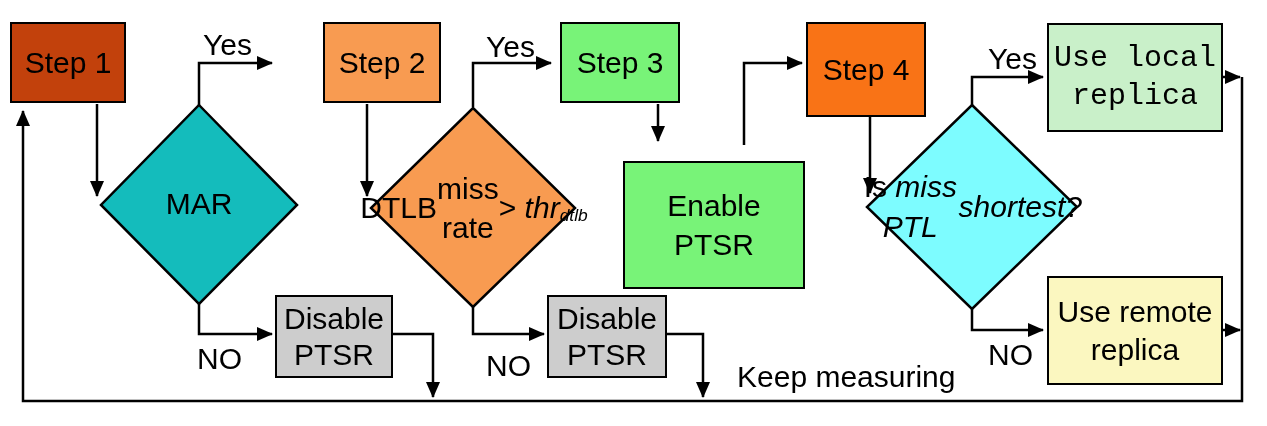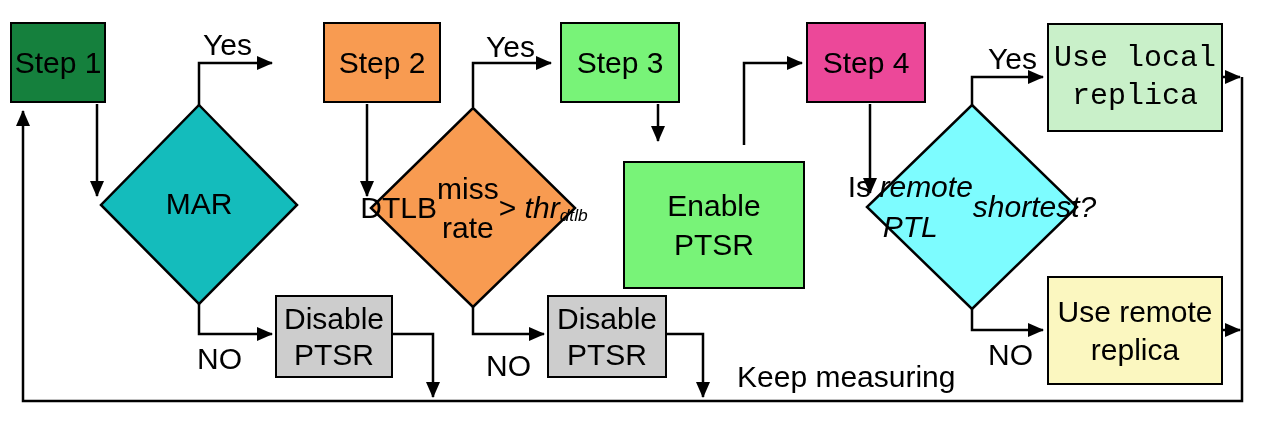--- a/index.html
+++ b/index.html
@@ -94,33 +94,33 @@
 
     <path d="M 1223,77 H 1240" fill="none" stroke="#000" stroke-width="2.5" marker-end="url(#arrow)"></path>
 
     <path d="M 1223,330 H 1240" fill="none" stroke="#000" stroke-width="2.5" marker-end="url(#arrow)"></path>
 
     <polygon points="199,105 297,205 199,304 101,205" stroke="#000" stroke-width="2.5" fill="#14bcbc"></polygon>
     <polygon points="473,108 575,208 473,307 371,208" stroke="#000" stroke-width="2.5" fill="#f89b51"></polygon>
     <polygon points="972,105 1077,207 972,309 867,207" stroke="#000" stroke-width="2.5" fill="#7dfcff"></polygon>
   </svg>
 
-  <div class="node" style="left: 10px; top: 22px; width: 96px; height: 81px; background-color: #15803d;">
+  <div class="node" style="left: 10px; top: 22px; width: 116px; height: 81px; background-color: #c2410c;">
     <div>Step 1</div>
   </div>
 
   <div class="node" style="left: 275px; top: 22px; width: 118px; height: 81px; background-color: rgb(248, 155, 81); margin-left: 48px;">
     <div>Step 2</div>
   </div>
 
   <div class="node" style="left: 554px; top: 22px; width: 120px; height: 81px; background-color: rgb(120, 243, 120); margin-left: 6px;">
     <div>Step 3</div>
   </div>
 
-  <div class="node" style="left: 806px; top: 22px; width: 120px; height: 81px; background-color: #ec4899;">
+  <div class="node" style="left: 806px; top: 22px; width: 120px; height: 95px; background-color: #f97316;">
     <div>Step 4</div>
   </div>
 
   <div class="node" style="left: 623px; top: 145px; width: 182px; height: 128px; background-color: rgb(120, 243, 120); margin-top: 16px;">
     <div>Enable</div>
     <div>PTSR</div>
   </div>
 
   <div class="node" style="left: 275px; top: 295px; width: 118px; height: 83px; line-height: 1.2; background-color: rgb(205, 205, 205);">
     <div>Disable</div>
@@ -149,21 +149,21 @@
   <div class="dlabel" style="left:374px; top:145px; width:200px; height:125px; line-height:1.3;">
     <div>DTLB</div>
     <div>miss rate</div>
     <div>
       <span class="op">&gt;</span><span class="it">thr</span><span class="sub">dtlb</span>
     </div>
   </div>
 
   <div class="dlabel" style="left:862px; top:162px; width:220px; height:90px;">
     <div>
-      <span>Is</span>&nbsp;<span class="it">remote PTL</span>
+      <span>Is</span>&nbsp;<span class="it">miss PTL</span>
     </div>
     <div class="it">shortest?</div>
   </div>
 
   <div class="edge-label" style="left:203px; top:28px;">Yes</div>
   <div class="edge-label" style="left:486px; top:30px;">Yes</div>
   <div class="edge-label" style="left:988px; top:42px;">Yes</div>
 
   <div class="edge-label" style="left:197px; top:342px;">NO</div>
   <div class="edge-label" style="left:486px; top:349px;">NO</div>

